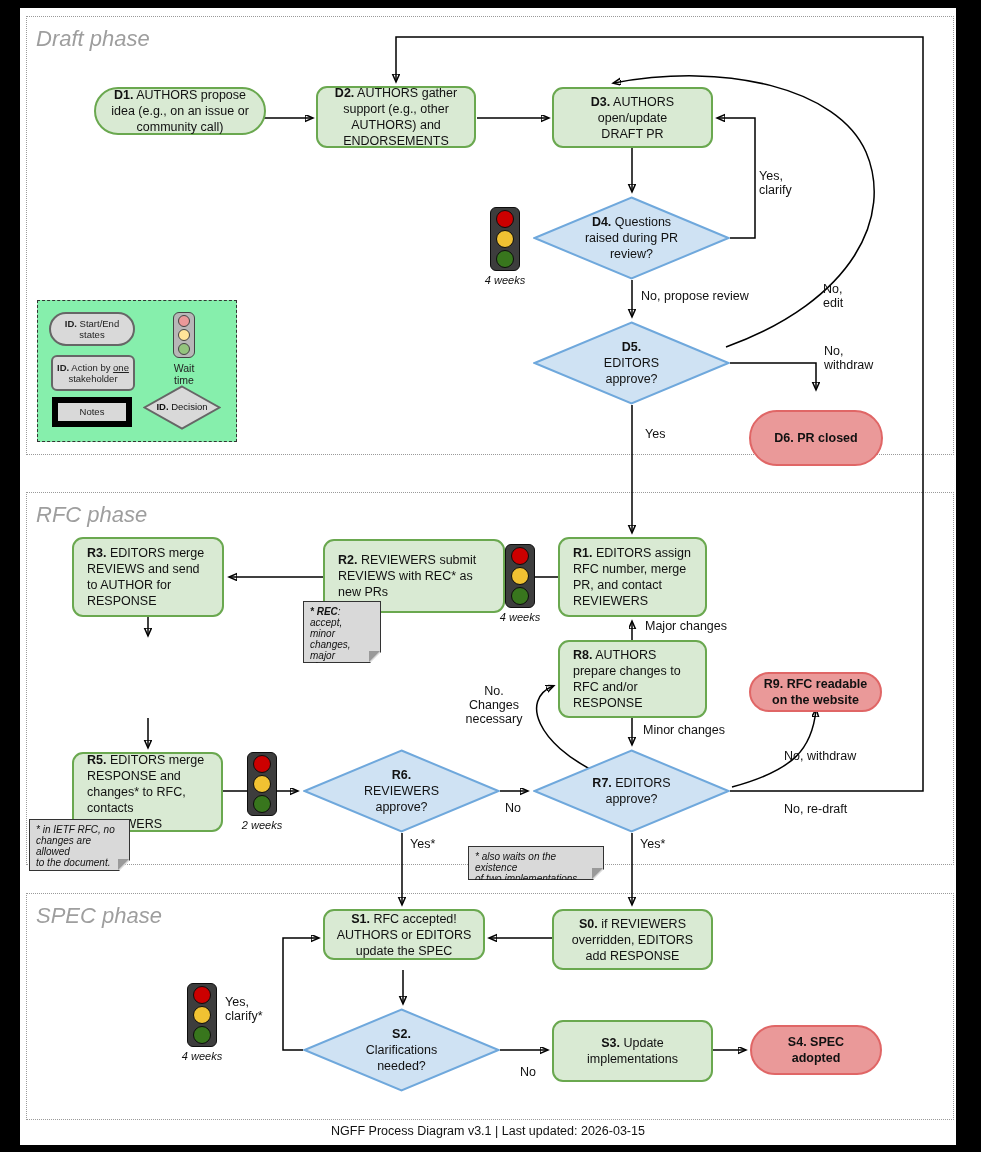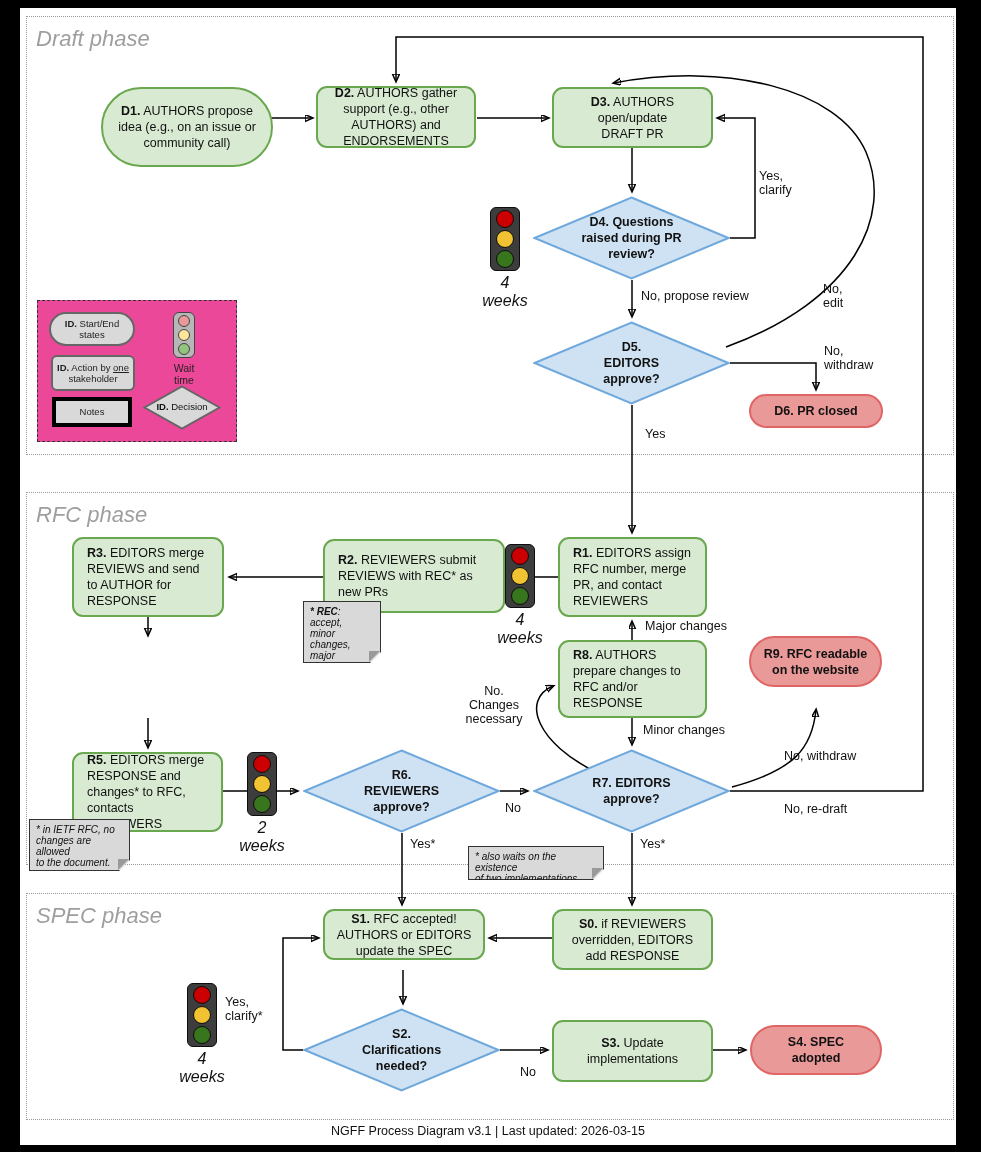--- a/index.html
+++ b/index.html
@@ -15,46 +15,46 @@
         border-radius:11px;display:flex;align-items:center;justify-content:center;
         text-align:center;padding:4px 10px;box-sizing:border-box;}
   .boxn.leftal{justify-content:flex-start;text-align:left;padding-left:13px;}
   .stadium{border-radius:999px;display:flex;align-items:center;justify-content:center;
            text-align:center;padding:4px 12px;box-sizing:border-box;}
   .stadium.green{background:var(--green-fill,#d9ead3);border:2px solid var(--green-stroke,#6aa84f);}
   .stadium.red{background:var(--red-fill,#ea9999);border:2px solid var(--red-stroke,#e06666);font-weight:bold;}
   .diamond{display:flex;align-items:center;justify-content:center;text-align:center;}
   .diamond svg{position:absolute;left:0;top:0;width:100%;height:100%;}
   .diamond svg polygon{fill:var(--blue-fill,#cfe2f3);stroke:var(--blue-stroke,#6fa8dc);stroke-width:2;}
-  .diamond .dtext{position:relative;z-index:1;max-width:130px;font-weight:bold;}
+  .diamond .dtext{position:relative;z-index:1;max-width:130px;}
   .elabel{position:absolute;font-size:12.5px;white-space:pre-line;z-index:3;}
   .elabel.center{text-align:center;}
   .tlight{position:absolute;z-index:5;background:#3d3d3d;border:1.5px solid #0d0d0d;border-radius:6px;
           display:flex;flex-direction:column;align-items:center;justify-content:space-evenly;box-sizing:border-box;}
   .lamp{border-radius:50%;border:1px solid #0d0d0d;box-sizing:border-box;}
   .tlight.big{width:30px;height:64px;}
   .tlight.big .lamp{width:18px;height:18px;}
   .lamp.red{background:#cc0000}.lamp.yellow{background:#f1c232}.lamp.green{background:#38761d}
   .tlight.pale{background:#b7b7b7;border-color:#444;width:22px;height:46px;}
   .tlight.pale .lamp{width:12px;height:12px;border-color:#444;}
   .tlight.pale .lamp.red{background:#ea9999}.tlight.pale .lamp.yellow{background:#ffe599}
   .tlight.pale .lamp.green{background:#93c47d}
-  .wcap{position:absolute;font-size:16px;font-style:italic;text-align:center;z-index:3;}
+  .wcap{position:absolute;font-size:11px;font-style:italic;text-align:center;z-index:3;}
   .note{position:absolute;z-index:5;background:var(--note-fill,#d9d9d9);border:1px solid #333;
         font-size:10px;font-style:italic;padding:4px 6px;box-sizing:border-box;white-space:pre-line;
         clip-path:polygon(0 0,100% 0,100% calc(100% - 11px),calc(100% - 11px) 100%,0 100%);}
   .note::after{content:"";position:absolute;right:0;bottom:0;width:11px;height:11px;
         background:#9a9a9a;clip-path:polygon(0 100%,100% 0,0 0);}
-  .legend{position:absolute;left:37px;top:300px;width:200px;height:142px;background:#ec4899;
+  .legend{position:absolute;left:37px;top:300px;width:200px;height:142px;background:#86efac;
           border:1.5px dashed #333;z-index:4;box-sizing:border-box;}
   .legend .lnode{position:absolute;font-size:9.5px;line-height:1.2;color:#222;
           display:flex;align-items:center;justify-content:center;text-align:center;box-sizing:border-box;}
   .lg-stadium{background:var(--note-fill,#d9d9d9);border:2px solid #666;border-radius:17px;}
   .lg-rect{background:var(--note-fill,#d9d9d9);border:2px solid #666;border-radius:6px;}
-  .lg-note{background:var(--note-fill,#d9d9d9);border:4px solid #000000;}
+  .lg-note{background:var(--note-fill,#d9d9d9);border:6px solid #000000;}
   .lg-label{position:absolute;font-size:10.5px;text-align:center;color:#222;}
   .lg-diamond{position:absolute;display:flex;align-items:center;justify-content:center;}
   .lg-diamond svg{position:absolute;left:0;top:0;width:100%;height:100%;}
   .lg-diamond svg polygon{fill:var(--note-fill,#d9d9d9);stroke:#666;stroke-width:2;}
   .lg-diamond .dtext{position:relative;font-size:9.5px;line-height:1.15;}
   .footer{position:absolute;left:20px;top:1124px;width:936px;text-align:center;font-size:12.5px;z-index:3;}
   .u{text-decoration:underline;}
   b.nid{white-space:pre;}
 </style>
 </head>
@@ -97,42 +97,42 @@
     <path d="M713 1050 H745" marker-end="url(#ah)"></path>
   </svg>
 
   <div class="phase" style="left:26px;top:16px;width:926px;height:437px"></div>
   <div class="phase" style="left:26px;top:492px;width:926px;height:371px"></div>
   <div class="phase" style="left:26px;top:893px;width:926px;height:225px"></div>
   <div class="phase-title" style="left:36px;top:26px">Draft phase</div>
   <div class="phase-title" style="left:36px;top:502px">RFC phase</div>
   <div class="phase-title" style="left:36px;top:903px">SPEC phase</div>
 
-  <div class="node stadium green" style="left:101px;top:87px;width:172px;height:80px">
+  <div class="node stadium green" style="left:94px;top:87px;width:172px;height:48px">
     <span><b class="nid">D1.</b><span> AUTHORS propose idea (e.g., on an issue or community call)</span></span>
     </div>
   <div class="node boxn" style="left:316px;top:86px;width:160px;height:62px">
     <span><b class="nid">D2.</b><span> AUTHORS gather support (e.g., other AUTHORS) and ENDORSEMENTS</span></span>
     </div>
   <div class="node boxn" style="left:552px;top:87px;width:161px;height:61px">
     <span style="max-width:110px"><b class="nid">D3.</b><span> AUTHORS open/update DRAFT PR</span></span>
     </div>
   <div class="node diamond" style="left:533px;top:196px;width:197px;height:84px">
     <svg viewBox="0 0 197 84" preserveAspectRatio="none">
         <polygon points="98.5,1.5 195.5,42 98.5,82.5 1.5,42"></polygon>
       </svg>
     <div class="dtext" style="max-width:110px"><b class="nid">D4.</b><span> Questions raised during PR review?</span></div>
     </div>
   <div class="node diamond" style="left:533px;top:321px;width:197px;height:84px">
     <svg viewBox="0 0 197 84" preserveAspectRatio="none">
         <polygon points="98.5,1.5 195.5,42 98.5,82.5 1.5,42"></polygon>
       </svg>
     <div class="dtext" style="max-width:78px"><b class="nid">D5.</b><span> EDITORS approve?</span></div>
     </div>
-  <div class="node stadium red" style="left:749px;top:394px;width:134px;height:34px">
+  <div class="node stadium red" style="left:749px;top:410px;width:134px;height:56px">
     <span><span>D6.</span><span> PR closed</span></span>
     </div>
 
   <div class="legend">
     <div class="lnode lg-stadium" style="left:11px;top:11px;width:86px;height:34px">
       <span><b>ID.</b><span> Start/End states</span></span>
       </div>
     <div class="lnode lg-rect" style="left:13px;top:54px;width:84px;height:36px">
       <span><b>ID.</b><span> Action by </span><span class="u">one</span><span> stakeholder</span></span>
       </div>
@@ -158,21 +158,21 @@
     </div>
   <div class="node boxn leftal" style="left:323px;top:539px;width:182px;height:74px">
     <span><b class="nid">R2.</b><span> REVIEWERS submit REVIEWS with REC* as new PRs</span></span>
     </div>
   <div class="node boxn leftal" style="left:558px;top:537px;width:149px;height:80px">
     <span><b class="nid">R1.</b><span> EDITORS assign RFC number, merge PR, and contact REVIEWERS</span></span>
     </div>
   <div class="node boxn leftal" style="left:558px;top:640px;width:149px;height:78px">
     <span><b class="nid">R8.</b><span> AUTHORS prepare changes to RFC and/or RESPONSE</span></span>
     </div>
-  <div class="node stadium red" style="left:749px;top:636px;width:133px;height:51px">
+  <div class="node stadium red" style="left:749px;top:672px;width:133px;height:40px">
     <span><span>R9.</span><span> RFC readable on the website</span></span>
     </div>
   <div class="node boxn leftal" style="left:72px;top:752px;width:151px;height:80px">
     <span><b class="nid">R5.</b><span> EDITORS merge RESPONSE and changes* to RFC, contacts REVIEWERS</span></span>
     </div>
   <div class="node diamond" style="left:303px;top:749px;width:197px;height:84px">
     <svg viewBox="0 0 197 84" preserveAspectRatio="none">
         <polygon points="98.5,1.5 195.5,42 98.5,82.5 1.5,42"></polygon>
       </svg>
     <div class="dtext" style="max-width:92px"><b class="nid">R6.</b><span> REVIEWERS approve?</span></div>

